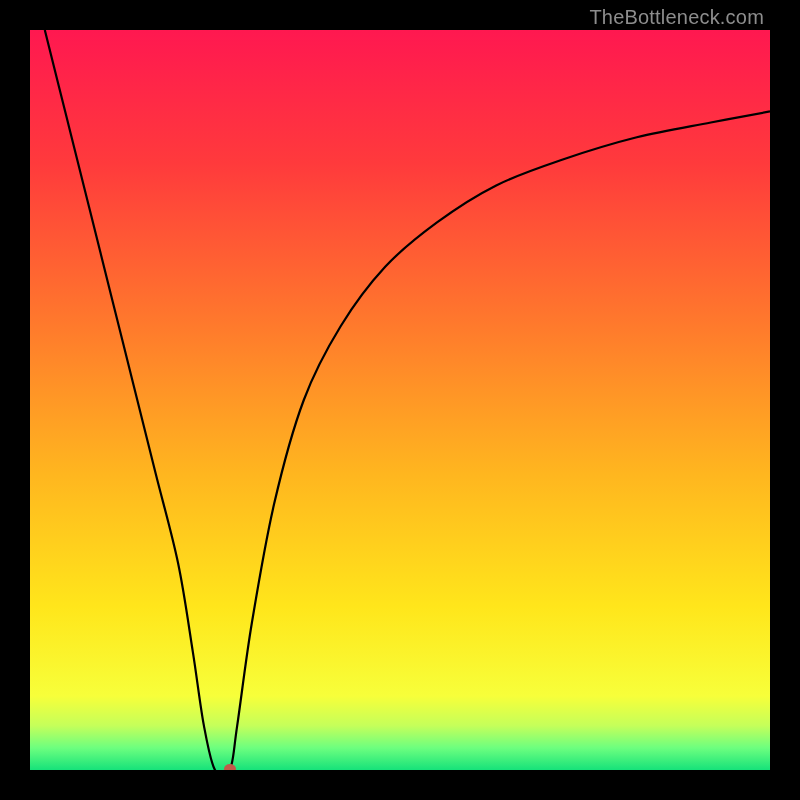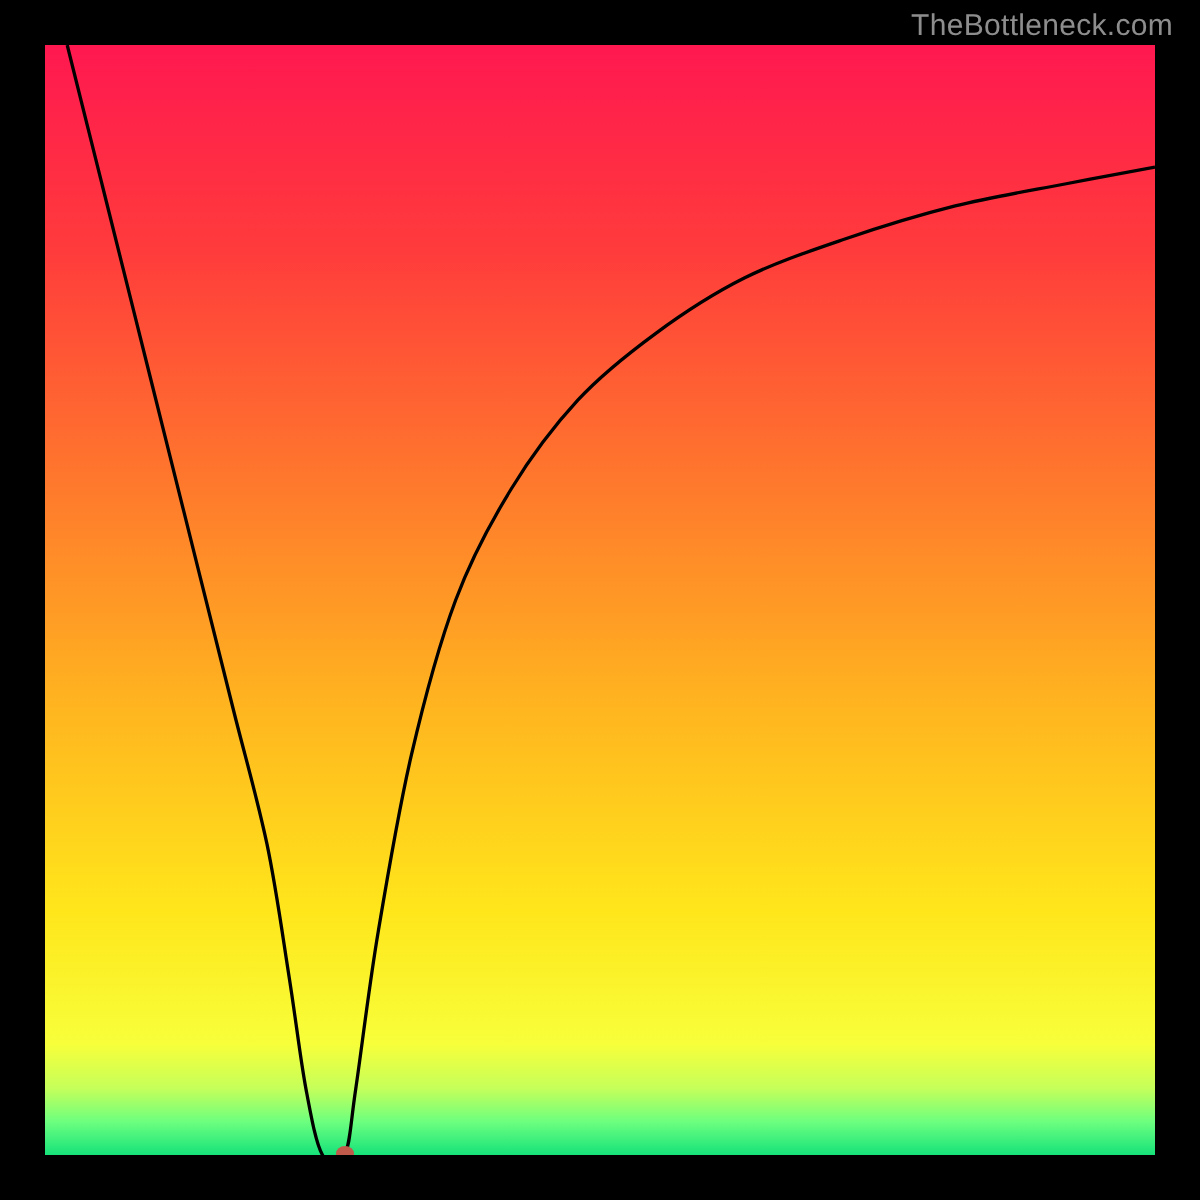--- a/index.html
+++ b/index.html
@@ -29,21 +29,21 @@
     position: absolute;
     left: 0; top: 0; width: 100%; height: 100%;
   }
   .curve {
     position: absolute;
     left: 0; top: 0; width: 100%; height: 100%;
   }
   .watermark {
     position: absolute;
     top: 6px;
-    right: 18px;
+    right: 36px;
     color: #8d8d8d;
     font-size: 20px;
     font-weight: 500;
     letter-spacing: 0.2px;
   }
   .marker {
     position: absolute;
     width: 12px;
     height: 10px;
     border-radius: 50%;

